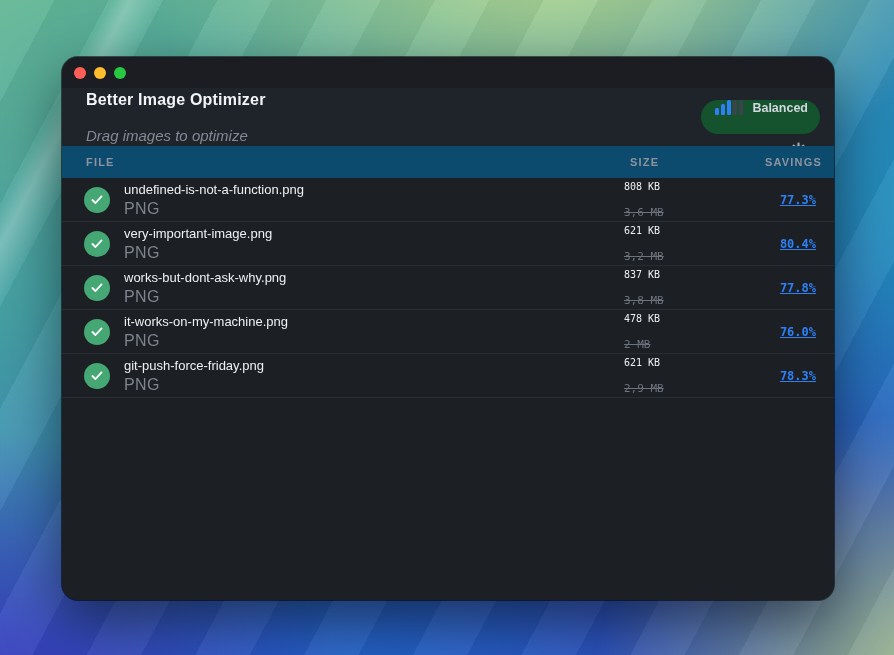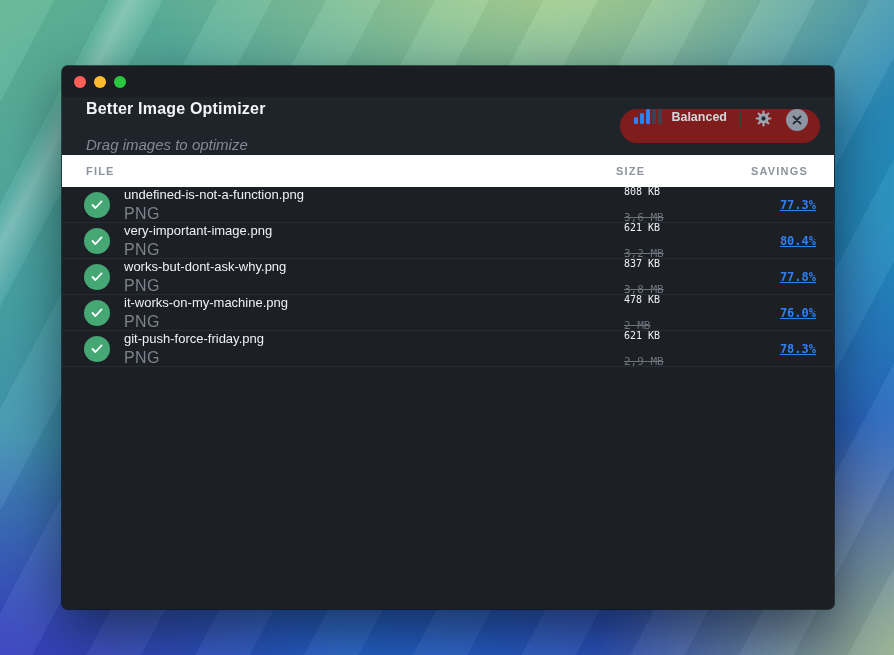--- a/index.html
+++ b/index.html
@@ -18,22 +18,22 @@
   }
   .wallpaper::before {
     content:""; position:absolute; inset:0;
     background:
       linear-gradient(118deg, transparent 9%, rgba(255,255,255,.22) 10.5%, transparent 13%),
       repeating-linear-gradient(118deg, rgba(255,255,255,.05) 0 48px, rgba(0,0,0,.04) 48px 96px);
   }
 
   
   .window {
-    position:absolute; left:62px; top:66px; width:772px; height:543px;
-    border-radius:6px; overflow:hidden;
+    position:absolute; left:62px; top:57px; width:772px; height:543px;
+    border-radius:16px; overflow:hidden;
     background:#1c1f24;
     box-shadow:0 22px 55px rgba(0,0,0,.5), 0 0 0 1px rgba(0,0,0,.55);
     display:flex; flex-direction:column;
   }
   .titlebar {
     height:31px; flex:0 0 31px; background:#1b1d23;
     display:flex; align-items:center; padding-left:12px; gap:8px;
   }
   .tl { width:12px; height:12px; border-radius:50%; display:inline-block; cursor:default; }
   .tl.red    { background:var(--traffic-red,#ff5f57); }
@@ -43,50 +43,50 @@
   
   .header {
     flex:0 0 58px; background:#1f242b;
     display:flex; align-items:center; justify-content:space-between;
     padding:0 14px 0 24px;
   }
   .app-title { font-size:16px; font-weight:700; color:#f2f4f6; letter-spacing:.2px; }
   .app-subtitle { font-size:15px; color:#828a94; margin-top:18px;font-style:italic; }
 
   .controls {
-    display:flex; align-items:flex-start; height:34px; background:#7f1d1d;
-    border-radius:17px; padding:0 12px 0 14px; gap:13px;
+    display:flex; align-items:flex-end; height:34px; background:#14532d;
+    border-radius:17px; padding:0 12px 0 14px; gap:13px;flex-direction:column;
   }
   .mode-selector { display:flex; align-items:center; gap:9px; cursor:pointer; }
   .bars { display:flex; align-items:flex-end; gap:2px; height:15px; }
   .bars i { display:block; width:4px; border-radius:1.5px; background:#3c434e; }
   .bars i.b1 { height:7px;  background:var(--accent,#2e80f5); }
   .bars i.b2 { height:11px; background:var(--accent,#2e80f5); }
   .bars i.b3 { height:15px; background:var(--accent,#2e80f5); }
   .bars i.b4 { height:15px; }
   .bars i.b5 { height:15px; }
   .mode-label { font-size:12.5px; font-weight:600; color:#d2d7de; }
   .ctrl-divider { width:1px; height:18px; background:#3a414c; }
   .icon-btn { background:none; border:none; padding:0; cursor:pointer; display:flex; align-items:center; }
   .circle-x { width:22px; height:22px; border-radius:50%; background:#8d96a2;
               display:flex; align-items:center; justify-content:center; }
 
   
   .thead {
-    flex:0 0 32px; background:#ffffff; display:flex; align-items:center;
-    padding:0 26px 0 24px; color:#8d949e; font-size:11px; font-weight:700;
+    flex:0 0 32px; background:#0c4a6e; display:flex; align-items:center;
+    padding:0 12px 0 24px; color:#8d949e; font-size:11px; font-weight:700;
     letter-spacing:1.2px;
   }
   .col-file { flex:1; }
   .col-size { width:112px; }
   .col-savings { width:80px; text-align:right; }
 
   .rows { flex:1; }
   .row {
-    height:36px; display:flex; align-items:center;
+    height:44px; display:flex; align-items:center;
     padding:0 18px 0 22px; border-bottom:1px solid #282c33; background:#1c1f24;
   }
   .check {
     width:26px; height:26px; border-radius:50%; background:var(--success,#45a773);
     display:flex; align-items:center; justify-content:center; flex:0 0 26px;
     margin-right:14px;
   }
   .file-info { flex:1; min-width:0; }
   .file-name { font-size:13px; color:#eef1f4; }
   .file-format { font-size:16px; color:#7d848e; margin-top:3px; letter-spacing:.4px; }

